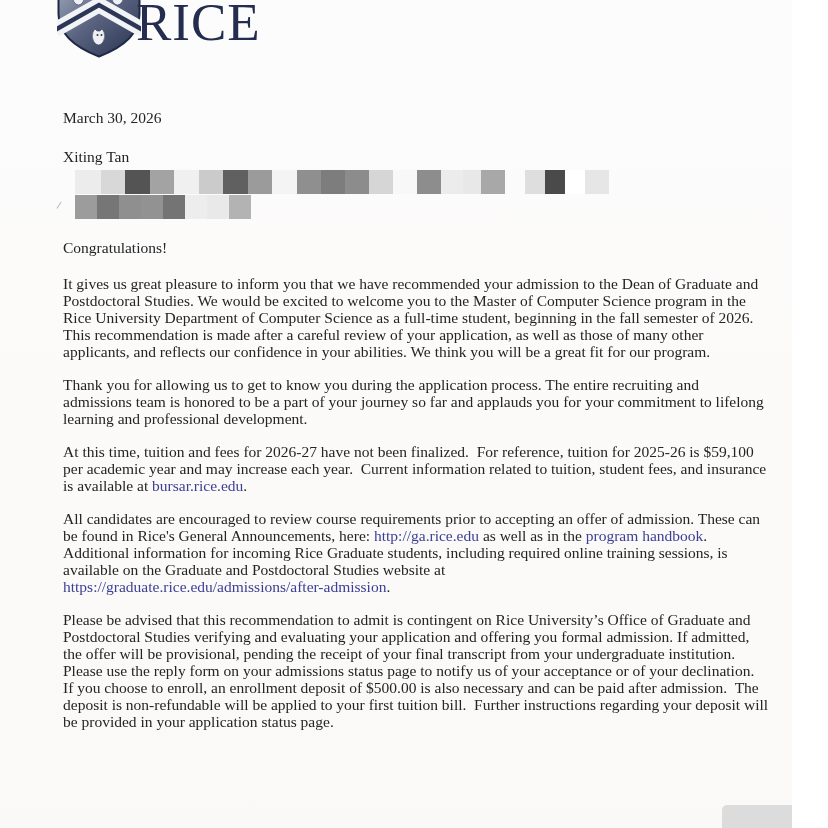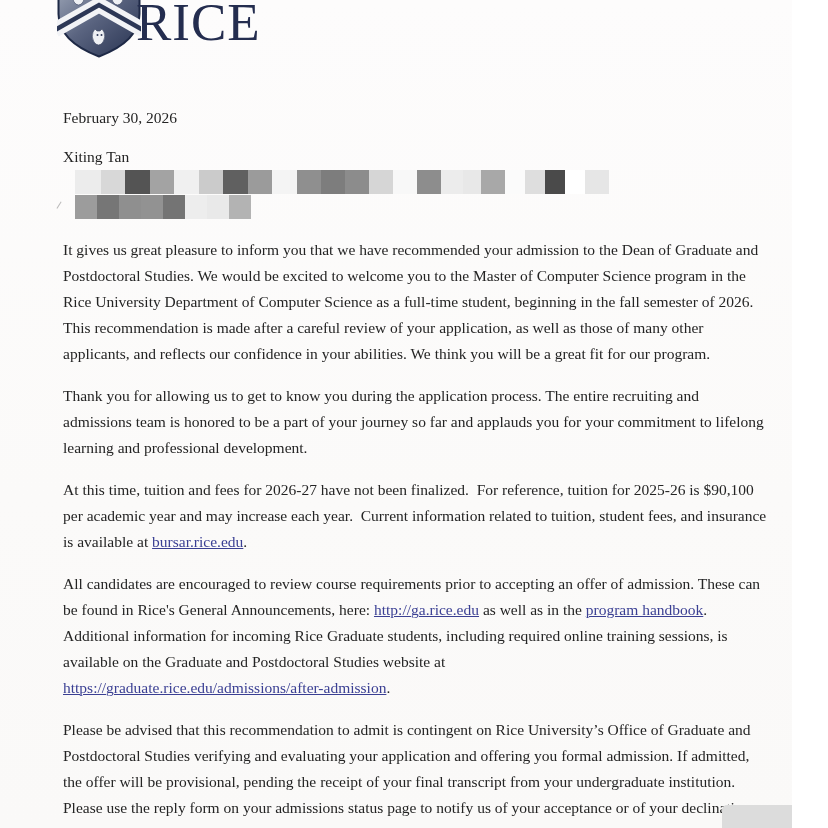--- a/index.html
+++ b/index.html
@@ -30,24 +30,24 @@
   .redact-block{height:100%;flex:0 0 auto;}
   .stray-mark{
     position:absolute;left:-5px;top:95px;width:7px;height:8px;
     border-left:1.5px solid #a9a9a9;transform:rotate(32deg);opacity:.8;
   }
   .salutation{margin-top:20px;}
   .congrats{margin-top:19px;}
   .body{margin-top:18px;}
   .body p{
     margin:0 0 16px 0;
-    font-size:15.5px;line-height:26px;
+    font-size:15.5px;line-height:17px;
     white-space:pre-wrap;
   }
-  .lnk{color:#3a3f93;text-decoration:underline;text-decoration-thickness:1px;cursor:pointer;}
+  .lnk{color:#3a3f93;text-decoration-thickness:1px;cursor:pointer;}
   .corner-blob{
     position:absolute;right:0;bottom:0;width:70px;height:23px;
     background:#dcdcdc;border-top-left-radius:5px;
   }
 </style>
 </head>
 <body>
 
 <div class="page">
 
@@ -75,21 +75,21 @@
         <circle cx="59.5" cy="7" r="1"></circle>
           <circle cx="63.5" cy="7" r="1"></circle>
         <circle cx="40.5" cy="47" r="1"></circle>
           <circle cx="44.5" cy="47" r="1"></circle>
       </g>
     </svg>
     <div class="wordmark">RICE</div>
   </div>
 
   <div class="content">
-    <div class="line">February 30, 2026</div>
+    <div class="line">March 30, 2026</div>
     <div class="line recipient">Xiting Tan</div>
 
     <div class="redaction" id="redaction">
         <div class="redact-row">
           <div class="redact-block" style="width: 26px; background: rgb(236, 236, 236);"></div>
           <div class="redact-block" style="width: 24px; background: rgb(216, 216, 216);"></div>
           <div class="redact-block" style="width: 25px; background: rgb(84, 84, 84);"></div>
           <div class="redact-block" style="width: 24px; background: rgb(163, 163, 163);"></div>
           <div class="redact-block" style="width: 25px; background: rgb(240, 240, 240);"></div>
           <div class="redact-block" style="width: 24px; background: rgb(203, 203, 203);"></div>
@@ -117,25 +117,26 @@
           <div class="redact-block" style="width: 22px; background: rgb(143, 143, 143);"></div>
           <div class="redact-block" style="width: 22px; background: rgb(146, 146, 146);"></div>
           <div class="redact-block" style="width: 22px; background: rgb(116, 116, 116);"></div>
           <div class="redact-block" style="width: 22px; background: rgb(237, 237, 237);"></div>
           <div class="redact-block" style="width: 22px; background: rgb(233, 233, 233);"></div>
           <div class="redact-block" style="width: 22px; background: rgb(179, 179, 179);"></div>
         </div>
       </div>
     <div class="stray-mark"></div>
 
+    <div class="line congrats">Congratulations!</div>
 
     <div class="body" id="paragraphs">
         <p><span>It gives us great pleasure to inform you that we have recommended your admission to the Dean of Graduate and Postdoctoral Studies. We would be excited to welcome you to the Master of Computer Science program in the Rice University Department of Computer Science as a full-time student, beginning in the fall semester of 2026.  This recommendation is made after a careful review of your application, as well as those of many other applicants, and reflects our confidence in your abilities. We think you will be a great fit for our program.</span></p>
         <p><span>Thank you for allowing us to get to know you during the application process. The entire recruiting and admissions team is honored to be a part of your journey so far and applauds you for your commitment to lifelong learning and professional development.</span></p>
-        <p><span>At this time, tuition and fees for 2026-27 have not been finalized.  For reference, tuition for 2025-26 is $90,100 per academic year and may increase each year.  Current information related to tuition, student fees, and insurance is available at </span><a class="lnk">bursar.rice.edu</a><span>.</span></p>
+        <p><span>At this time, tuition and fees for 2026-27 have not been finalized.  For reference, tuition for 2025-26 is $59,100 per academic year and may increase each year.  Current information related to tuition, student fees, and insurance is available at </span><a class="lnk">bursar.rice.edu</a><span>.</span></p>
         <p><span>All candidates are encouraged to review course requirements prior to accepting an offer of admission. These can be found in Rice's General Announcements, here: </span><a class="lnk">http://ga.rice.edu</a><span> as well as in the </span><a class="lnk">program handbook</a><span>.  Additional information for incoming Rice Graduate students, including required online training sessions, is available on the Graduate and Postdoctoral Studies website at
 </span><a class="lnk">https://graduate.rice.edu/admissions/after-admission</a><span>.</span></p>
         <p><span>Please be advised that this recommendation to admit is contingent on Rice University’s Office of Graduate and Postdoctoral Studies verifying and evaluating your application and offering you formal admission. If admitted, the offer will be provisional, pending the receipt of your final transcript from your undergraduate institution. Please use the reply form on your admissions status page to notify us of your acceptance or of your declination.   If you choose to enroll, an enrollment deposit of $500.00 is also necessary and can be paid after admission.  The deposit is non-refundable will be applied to your first tuition bill.  Further instructions regarding your deposit will be provided in your application status page.</span></p>
       </div>
   </div>
 
   <div class="corner-blob"></div>
 </div>
 
 </body></html>

